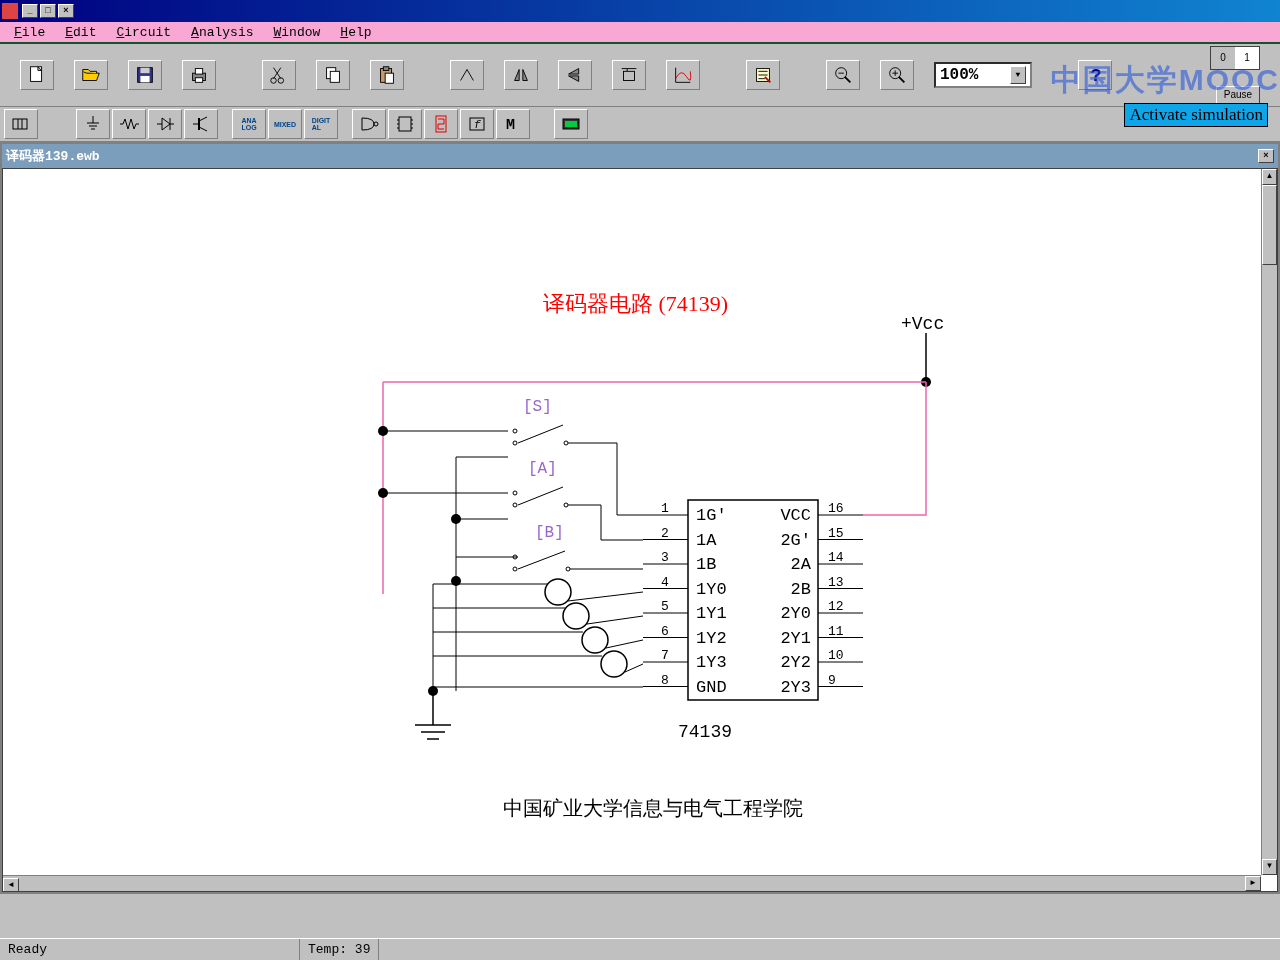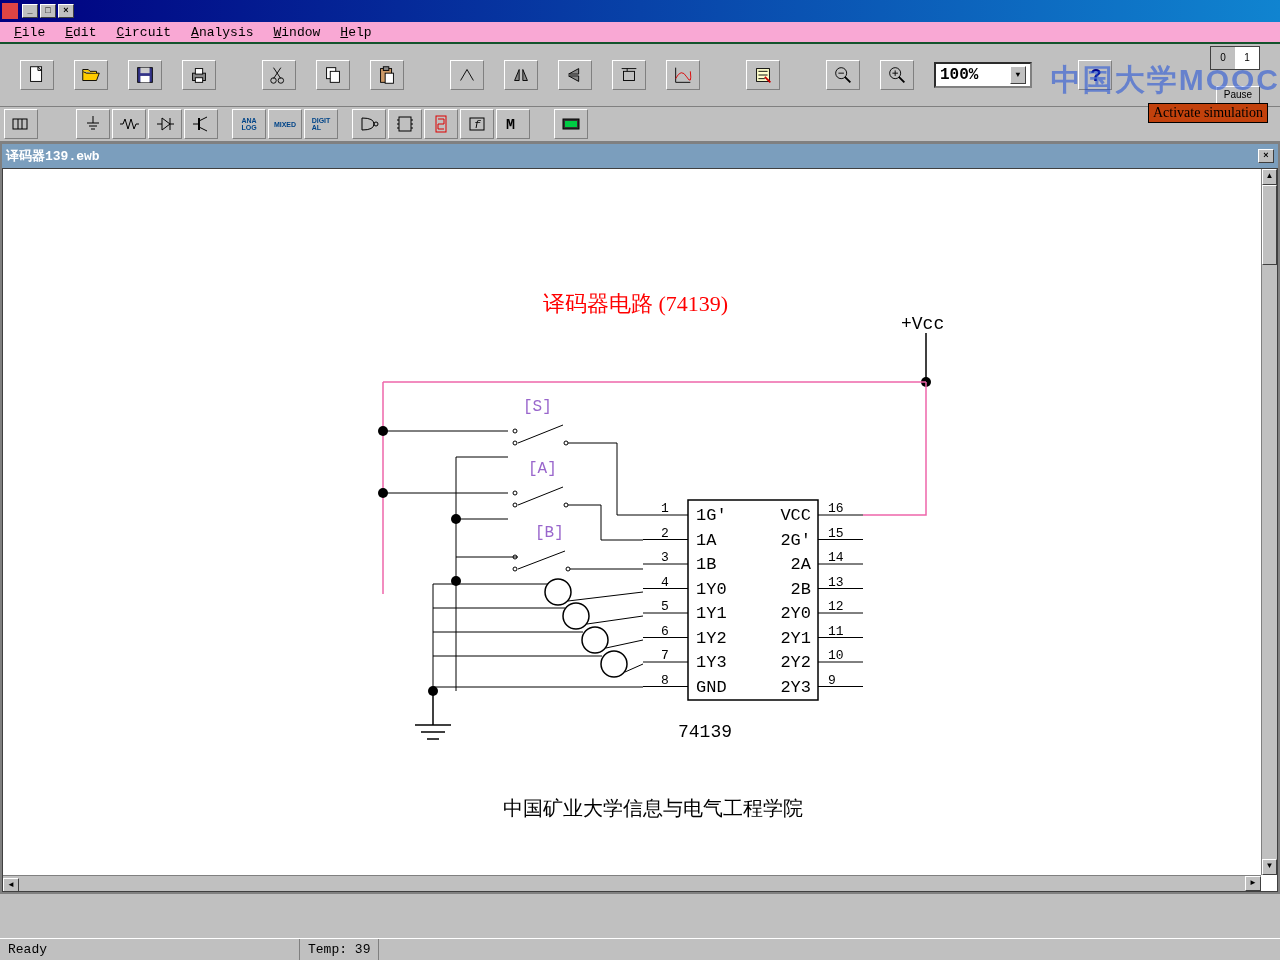--- a/index.html
+++ b/index.html
@@ -17,21 +17,21 @@
 .tbtn svg { width: 22px; height: 22px; }
 .tsep { width: 6px; }
 .zoom { width: 98px; height: 26px; background: #fff; border: 2px inset #808080; font-family: "Courier New", monospace; font-size: 16px; font-weight: bold; padding: 0 4px; display: flex; align-items: center; justify-content: space-between; }
 .zoom .arrow { width: 16px; height: 18px; background: #c0c0c0; border: 1px solid #fff; border-right-color: #404040; border-bottom-color: #404040; text-align: center; font-size: 8px; line-height: 16px; }
 .parts-bar { background: #c0c0c0; display: flex; align-items: center; padding: 2px 4px; gap: 2px; border-bottom: 1px solid #808080; }
 .pbtn { width: 34px; height: 30px; background: #c0c0c0; border: 1px solid #fff; border-right-color: #808080; border-bottom-color: #808080; display: flex; align-items: center; justify-content: center; cursor: pointer; font-size: 9px; }
 .sim-ctrl { margin-left: auto; display: flex; flex-direction: column; align-items: flex-end; position: relative; }
 .sim-switch { width: 50px; height: 24px; background: #c0c0c0; border: 1px solid #404040; display: flex; }
 .sim-switch div { flex: 1; text-align: center; font-size: 10px; line-height: 22px; }
 .sim-switch .on { background: #fff; }
-.tooltip { position: absolute; top: 36px; right: 0; background: #c2410c; border: 1px solid #000; padding: 1px 4px; font-size: 14px; white-space: nowrap; font-family: "MS Sans Serif"; }
+.tooltip { position: absolute; top: 36px; right: 0; background: #0ea5e9; border: 1px solid #000; padding: 1px 4px; font-size: 17px; white-space: nowrap; font-family: "MS Sans Serif"; }
 .pause { width: 44px; height: 18px; background: #c0c0c0; border: 1px solid #fff; border-right-color: #404040; border-bottom-color: #404040; font-size: 10px; text-align: center; line-height: 16px; margin-top: 16px; }
 .doc-area { flex: 1; background: #808080; padding: 2px; display: flex; flex-direction: column; position: relative; }
 .doc-title { background: #7b9ebd; color: #fff; height: 24px; display: flex; align-items: center; padding: 0 4px; font-family: "Courier New", monospace; font-size: 13px; font-weight: bold; }
 .doc-title .flex1 { flex: 1; }
 .canvas-wrap { flex: 1; background: #fff; position: relative; overflow: hidden; border: 1px solid #404040; }
 .canvas { position: absolute; inset: 0; margin-top: 28px; }
 .vscroll { position: absolute; right: 0; top: 0; bottom: 16px; width: 16px; background: #c0c0c0; border-left: 1px solid #808080; }
 .vscroll .sbtn { height: 16px; background: #c0c0c0; border: 1px solid #fff; border-right-color: #404040; border-bottom-color: #404040; text-align: center; font-size: 8px; line-height: 12px; }
 .vscroll .thumb { position: absolute; top: 16px; left: 0; right: 0; height: 80px; background: #c0c0c0; border: 1px solid #fff; border-right-color: #404040; border-bottom-color: #404040; }
 .vscroll .sbtn.bot { position: absolute; bottom: 0; left: 0; right: 0; }

